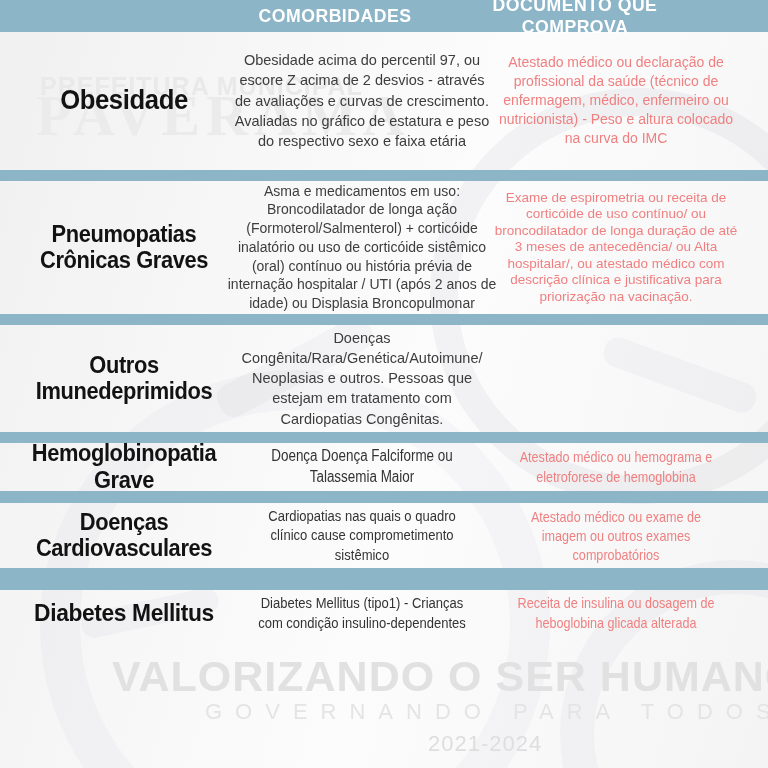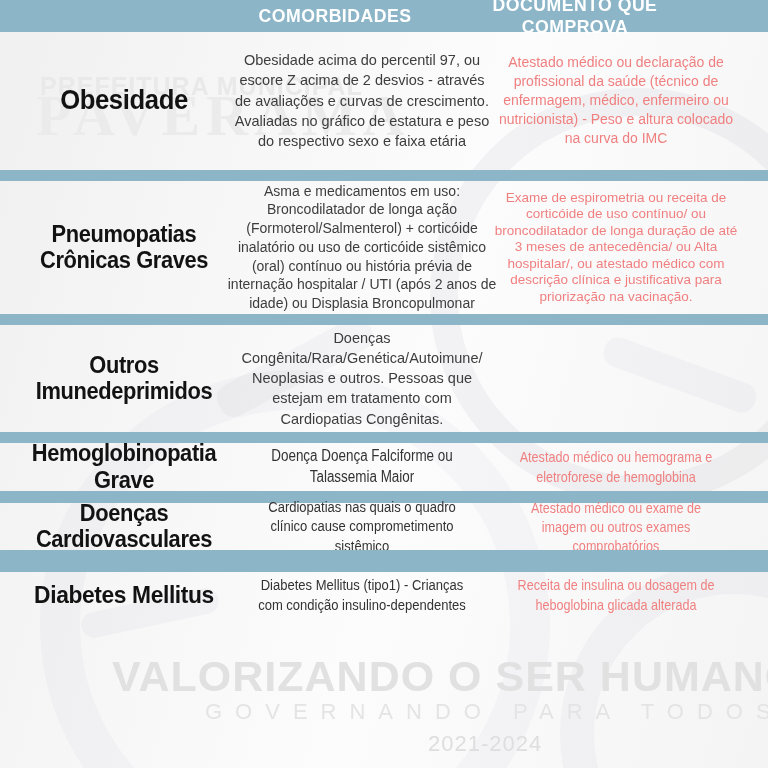--- a/index.html
+++ b/index.html
@@ -31,21 +31,21 @@
   .th{
     position:absolute; top:50%; text-align:center; color:#ffffff; font-weight:bold;
     font-size:19px; letter-spacing:0.5px; transform:translateY(-50%) scaleX(0.93);
   }
   .th-comorb{left:210px; width:250px;}
   .th-doc{left:452px; width:246px;}
   .sep{position:relative; z-index:1; height:11px; background:#8cb5c8;}
   .sep-4{height:12px;}
   .row{position:relative; z-index:1;}
   .r1{height:138px;} .r2{height:133px;} .r3{height:107px;} .r4{height:48px;border-radius:14px;}
-  .r5{height:47px;} .r6{height:101px;} .r7{height:46px;}
+  .r5{height:65px;} .r6{height:101px;} .r7{height:46px;}
   .cell{position:absolute; top:50%; transform:translateY(-50%); text-align:center;}
   .name-cell{left:8px; width:232px; font-weight:bold; color:#121212;
     font-size:23px; line-height:1.16; letter-spacing:-0.4px;
     transform:translateY(-50%) scaleX(0.95);}
   .r1 .name-cell{font-size:27px;}
   .r7 .name-cell{font-size:24px;}
   .desc-cell{left:234px; width:256px; color:#3d3d3d; font-size:14.5px; line-height:1.4;}
   .doc-cell{left:492px; width:248px; color:#f08080; font-size:14px; line-height:1.36;}
   .r2 .desc-cell{left:222px; width:280px; font-size:14px; line-height:1.34;}
   .r2 .doc-cell{font-size:13.5px; line-height:1.23;}

